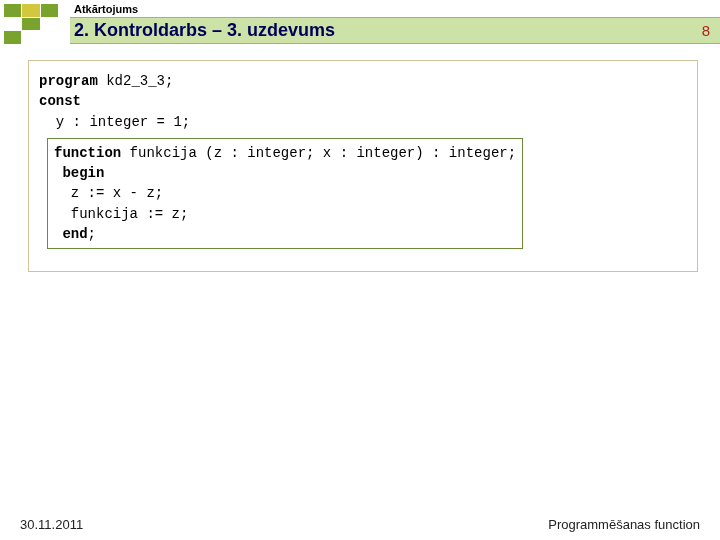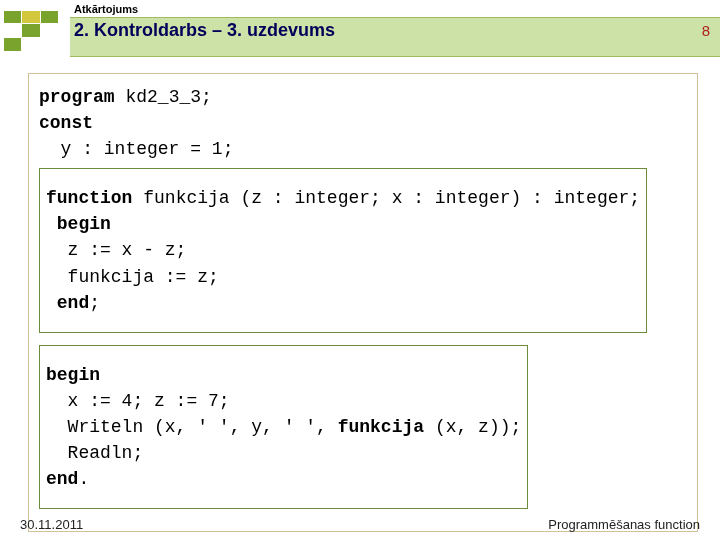--- a/index.html
+++ b/index.html
@@ -7,21 +7,21 @@
     padding: 0;
     width: 720px;
     height: 540px;
     font-family: Arial, sans-serif;
     background: #fff;
     position: relative;
     overflow: hidden;
   }
   .header-row {
     display: flex;
-    align-items: center;
+    align-items: flex-start;
   }
   .logo {
     width: 62px;
     padding: 4px 4px 0 4px;
   }
   .logo-grid {
     display: grid;
     grid-template-columns: 1fr 1fr 1fr;
     grid-template-rows: 1fr 1fr 1fr;
     gap: 1px;
@@ -40,48 +40,48 @@
     padding: 3px 0 2px 4px;
     color: #000;
   }
   .title-bar {
     background: #cde2a7;
     border-top: 1px solid #9cbb5f;
     border-bottom: 1px solid #9cbb5f;
     display: flex;
     align-items: center;
     justify-content: space-between;
-    padding: 2px 10px 15px 4px;
+    padding: 2px 10px 2px 4px;
   }
   .title {
     font-size: 18px;
     font-weight: bold;
     color: #00005a;
   }
   .pagenum {
     color: #b02020;
     font-size: 15px;
   }
   .content {
     margin: 16px 22px 0 28px;
     border: 1px solid #d2c29a;
     padding: 10px 10px 16px 10px;
     font-family: "Courier New", monospace;
-    font-size: 18px;
+    font-size: 14px;
     line-height: 1.45;
   }
   .kw { font-weight: bold; }
   .code-block {
     white-space: pre;
   }
   .boxed {
     border: 1px solid #6c8b3a;
-    padding: 16px 6px;
+    padding: 4px 6px;
     display: inline-block;
-    margin: 6px 0;
+    margin: 6px 8px;
     white-space: pre;
   }
   .footer {
     position: absolute;
     bottom: 8px;
     left: 20px;
     right: 20px;
     display: flex;
     justify-content: space-between;
     font-size: 13px;
@@ -119,23 +119,18 @@
 <span class="kw">const</span>
 <span>  y : integer = 1;</span></div>
 
   <div class="boxed"><span class="kw">function</span><span> funkcija (z : integer; x : integer) : integer;</span>
 <span class="kw"> begin</span>
 <span>  z := x - z;</span>
 <span>  funkcija := z;</span>
 <span class="kw"> end</span><span>;</span></div>
 
 
-  <div class="boxed"><span class="kw">begin</span>
-<span>  x := 4; z := 7;</span>
-<span>  Writeln (x, ' ', y, ' ', </span><span class="kw">funkcija</span><span> (x, z));</span>
-<span>  Readln;</span>
-<span class="kw">end</span><span>.</span></div>
 </div>
 
 <div class="footer">
   <span>30.11.2011</span>
   <span>Programmēšanas function</span>
 </div>
 
 </body></html>

